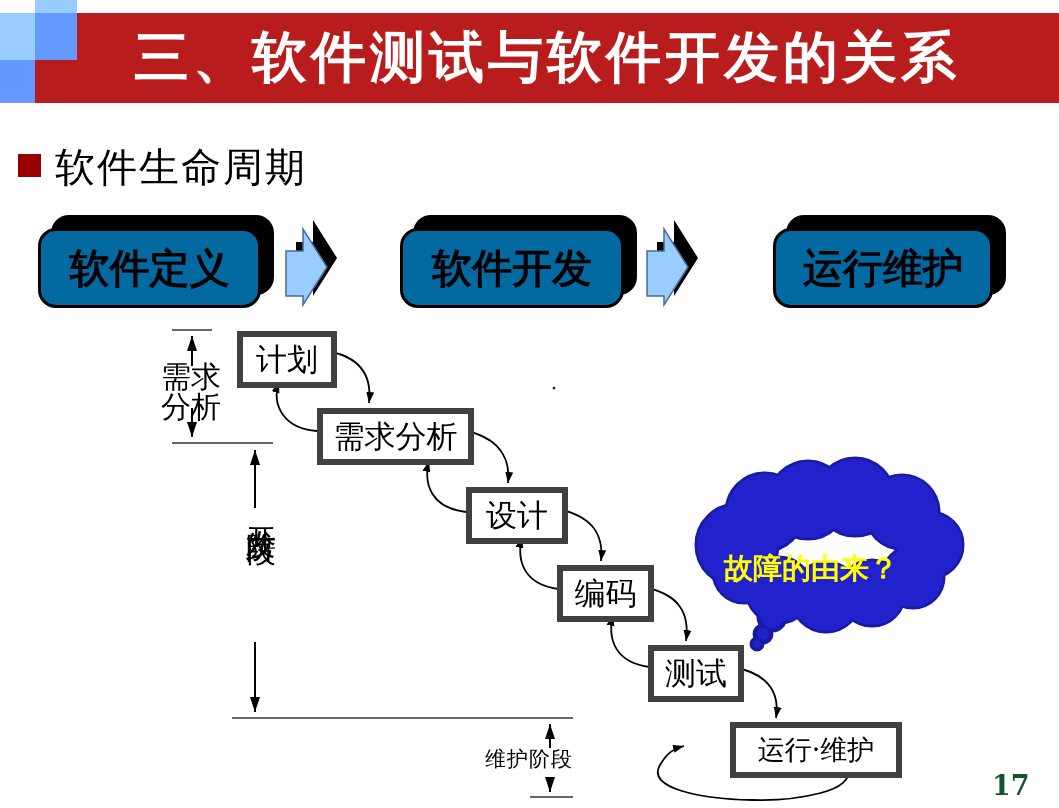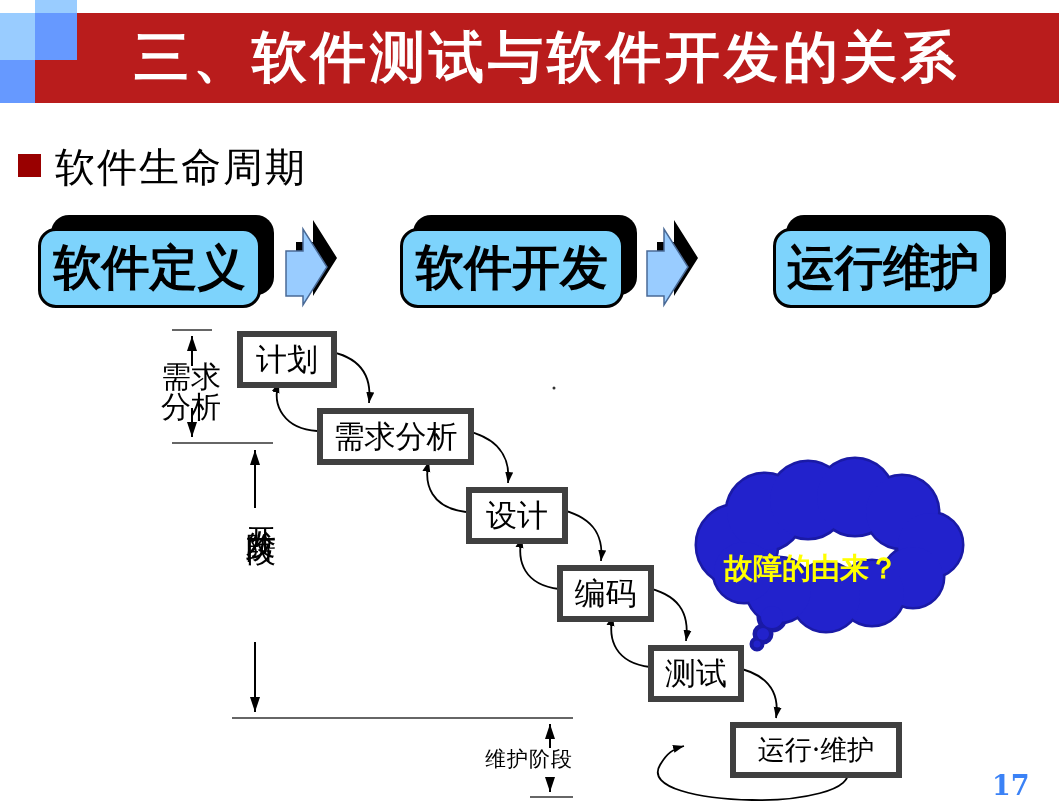--- a/index.html
+++ b/index.html
@@ -16,23 +16,23 @@
   .sq-a{left:35px;top:0;width:42px;height:13px;background:#99CCFF;}
   .sq-b{left:0;top:13px;width:35px;height:47px;background:#99CCFF;}
   .sq-c{left:35px;top:13px;width:42px;height:47px;background:#6699FF;}
   .sq-d{left:0;top:60px;width:35px;height:43px;background:#6699FF;}
 
   
   .bullet-sq{left:18px;top:154px;width:23px;height:23px;background:#990000;}
   .section-heading{left:55px;top:140px;font-size:40px;color:#000;letter-spacing:2px;white-space:nowrap;}
 
   
-  .phase-box{top:228px;height:74px;background:#7dd3fc;border:3px solid #000;border-radius:18px;
+  .phase-box{top:228px;height:74px;background:#0369a1;border:3px solid #000;border-radius:18px;
     box-shadow:13px -13px 0 0 #000;display:flex;align-items:center;justify-content:center;
-    font-size:48px;font-weight:700;color:#000;white-space:nowrap;}
+    font-size:40px;font-weight:700;color:#000;white-space:nowrap;}
   .pb1{left:38px;width:217px;}
   .pb2{left:400px;width:218px;}
   .pb3{left:773px;width:214px;}
   .block-arrow{top:219px;width:60px;height:96px;}
   .ba1{left:284px;} .ba2{left:645px;}
 
   
   .wbox{background:#ffffff;border:6px solid #404040;display:flex;align-items:center;
     justify-content:center;font-size:31px;color:#000;white-space:nowrap;}
 
@@ -41,21 +41,21 @@
   .lbl-dev{left:240px;top:504px;font-size:30px;writing-mode:vertical-rl;letter-spacing:3px;}
   .lbl-maint{left:485px;top:745px;font-size:21px;letter-spacing:1px;white-space:nowrap;}
 
   
   .cloud-label{left:716px;top:525px;width:190px;text-align:center;color:#FFFF00;
     font-family:"Liberation Sans",sans-serif;font-weight:bold;font-size:29px;white-space:nowrap;margin-top:24px;}
 
   
   .watermark{left:868px;top:778px;font-family:"Liberation Sans",sans-serif;
     font-size:20px;color:#14532d;white-space:nowrap;margin-top:32px;}
-  .page-number{left:992px;top:770px;font-size:27px;font-weight:bold;color:#3b82f6;}
+  .page-number{left:992px;top:770px;font-size:27px;font-weight:bold;color:#14532d;}
 
   svg{position:absolute;overflow:visible;}
 </style>
 </head>
 <body>
 
 <div class="sq sq-a"></div>
 <div class="abs header-bar">
   <div class="header-title">三、软件测试与软件开发的关系</div>
 </div>

